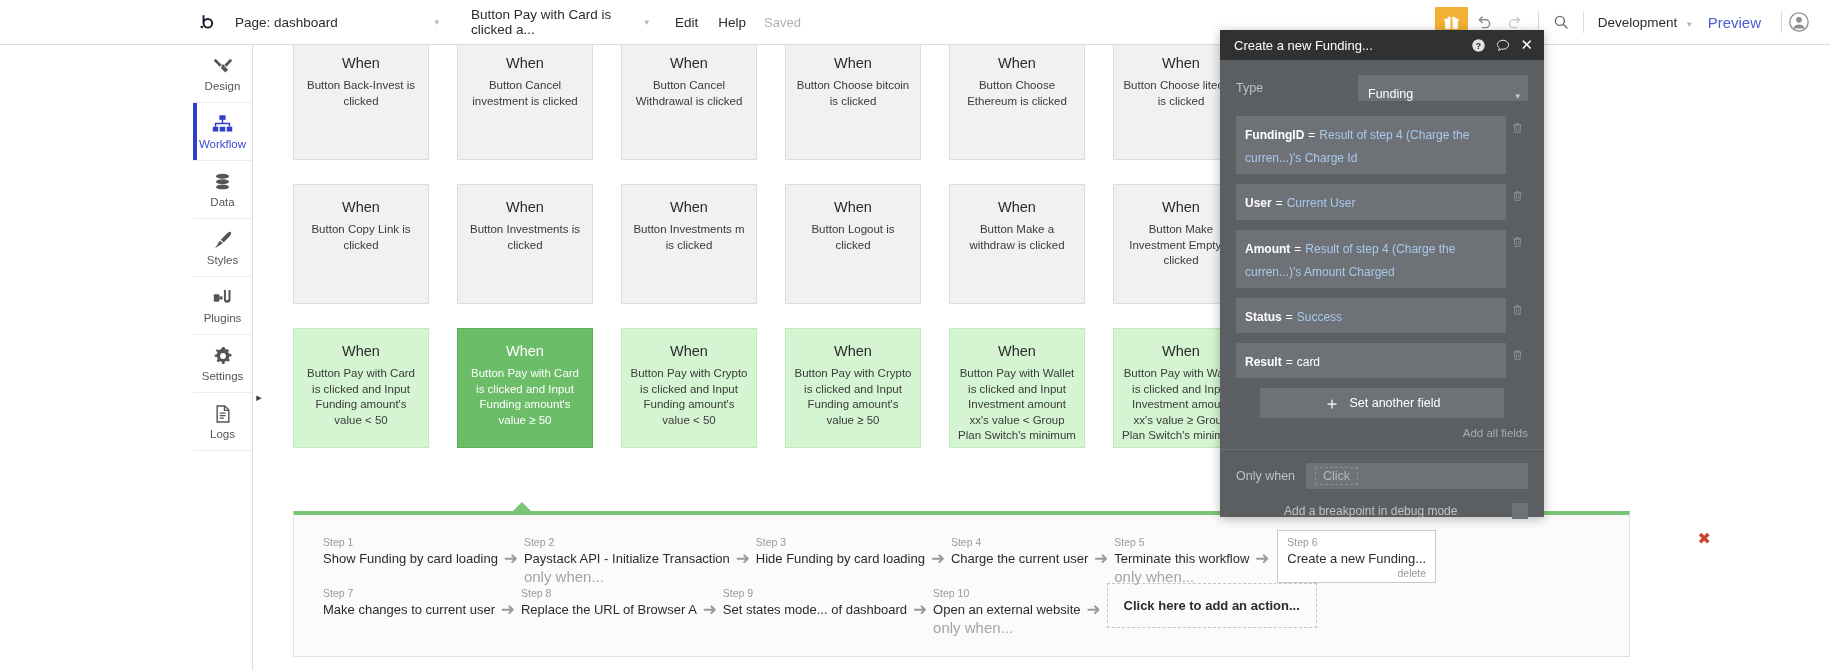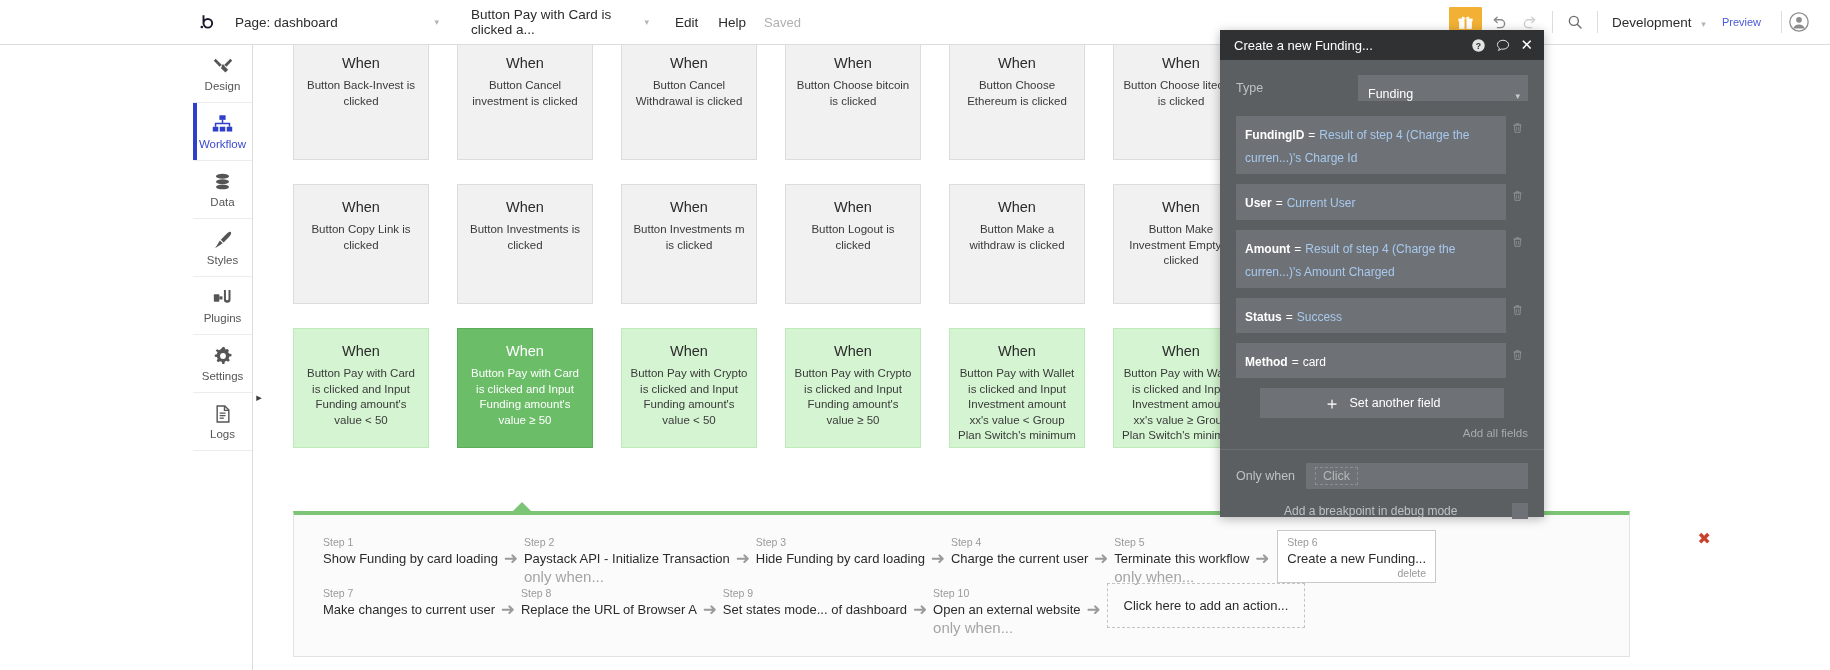--- a/index.html
+++ b/index.html
@@ -42,21 +42,21 @@
     width: 33px; height: 30px; background: #f2b134;
     display: flex; align-items: center; justify-content: center;
     cursor: pointer; border-radius: 1px;
   }
   .icon-btn {
     width: 32px; height: 32px; display: flex; align-items: center; justify-content: center;
     cursor: pointer;
   }
   .sep-v { width: 1px; height: 22px; background: #dcdcdc; margin: 0 6px; }
   .tb-env { font-size: 13.5px; color: #2b2b2b; margin: 0 2px 0 8px; cursor: pointer; }
-  .tb-preview { font-size: 11px; color: #4a5ad4; margin: 0 14px; cursor: pointer; }
+  .tb-preview { font-size: 15px; color: #4a5ad4; margin: 0 14px; cursor: pointer; }
   .tb-avatar { margin-right: 20px; cursor: pointer; display:flex; align-items:center; }
 
   
   .sidebar {
     position: absolute; top: 45px; left: 193px; width: 60px; height: 625px;
     background: #ffffff; border-right: 1px solid #dcdcdc; z-index: 4;
   }
   .sb-item {
     position: relative; height: 58px; display: flex; flex-direction: column;
     align-items: center; justify-content: center; cursor: pointer;
@@ -122,21 +122,21 @@
     width: 26px; display: flex; align-items: center; justify-content: center;
     color: #9b9b9b; font-size: 17px; margin-top: 12px;
   }
   .step-item.selected {
     border: 1px solid #c9c9c9; background: #ffffff;
     padding: 5px 9px 3px; margin-top: -6px; margin-left: 2px;
   }
   .step-delete { font-size: 10.5px; color: #9a9a9a; text-align: right; cursor: pointer; }
   .step-add {
     border: 1px dashed #c4c4c4; padding: 14px 16px; font-size: 13px;
-    color: #2b2b2b; cursor: pointer; margin-top: -4px; white-space: nowrap;
+    color: #2b2b2b; cursor: pointer; margin-top: -4px; white-space: nowrap; font-weight: bold;
   }
 
   
   .prop-panel {
     position: absolute; left: 1220px; top: 30px; width: 324px; height: 487px;
     background: #5b5f62; z-index: 10;
     box-shadow: 0 2px 10px rgba(0,0,0,.28);
   }
   .pp-head {
     height: 30px; background: #2f3133; display: flex; align-items: center;
@@ -561,21 +561,21 @@
             <div class="pp-field"><span class="fkey">Status</span><span class="feq">=</span><span class="fval">Success</span></div>
             <div class="pp-trash">
               <svg width="13" height="14" viewBox="0 0 24 24" aria-hidden="true">
                 <path d="M4.5 6.5h15M9.5 6.5V4h5v2.5" fill="none" stroke="#8d9193" stroke-width="1.7"></path>
                 <path d="M6.3 6.5l1 13.5h9.4l1-13.5z" fill="none" stroke="#8d9193" stroke-width="1.7"></path>
                 <path d="M10 10v7M14 10v7" stroke="#8d9193" stroke-width="1.4"></path>
               </svg>
             </div>
           </div>
           <div class="pp-field-row">
-            <div class="pp-field"><span class="fkey">Method</span><span class="feq">=</span><span class="fval plain">card</span></div>
+            <div class="pp-field"><span class="fkey">Result</span><span class="feq">=</span><span class="fval plain">card</span></div>
             <div class="pp-trash">
               <svg width="13" height="14" viewBox="0 0 24 24" aria-hidden="true">
                 <path d="M4.5 6.5h15M9.5 6.5V4h5v2.5" fill="none" stroke="#8d9193" stroke-width="1.7"></path>
                 <path d="M6.3 6.5l1 13.5h9.4l1-13.5z" fill="none" stroke="#8d9193" stroke-width="1.7"></path>
                 <path d="M10 10v7M14 10v7" stroke="#8d9193" stroke-width="1.4"></path>
               </svg>
             </div>
           </div>
         </div>
 

